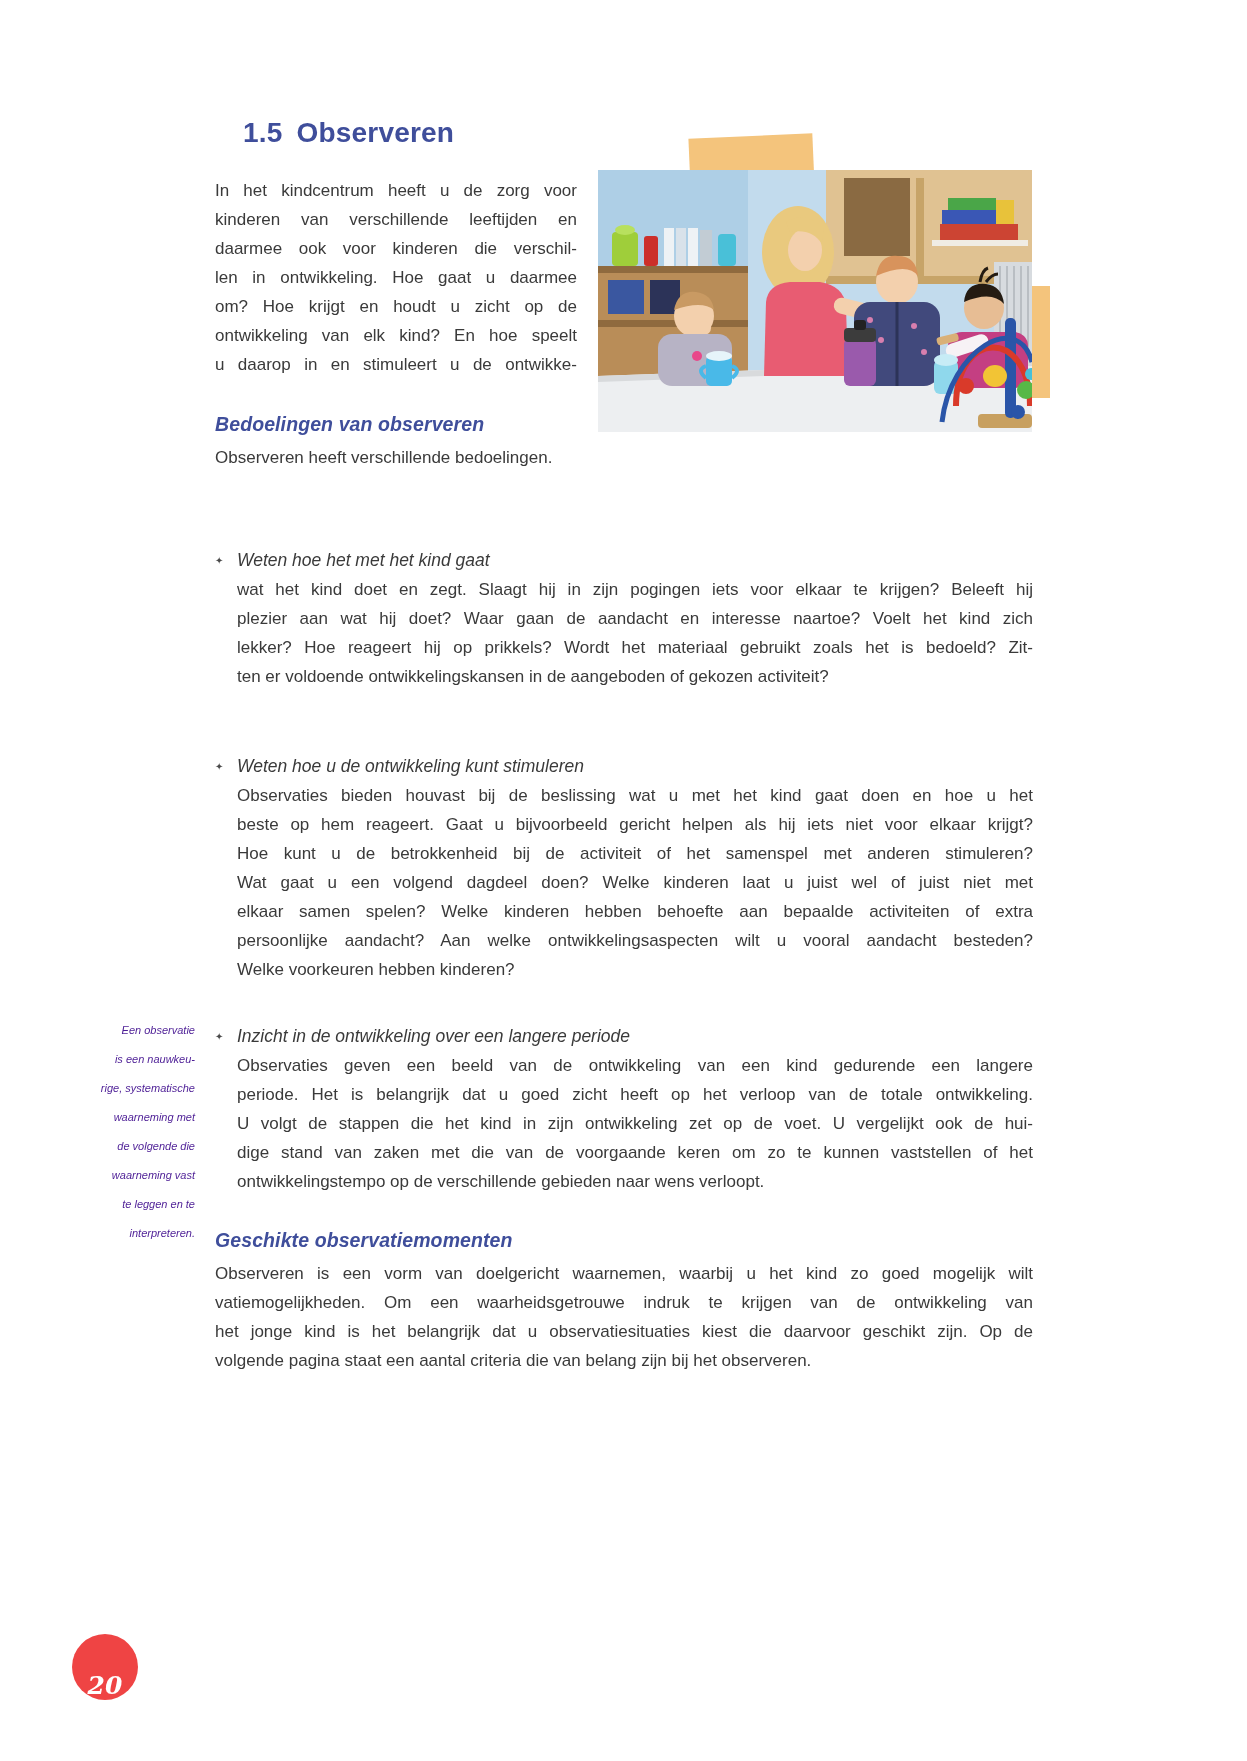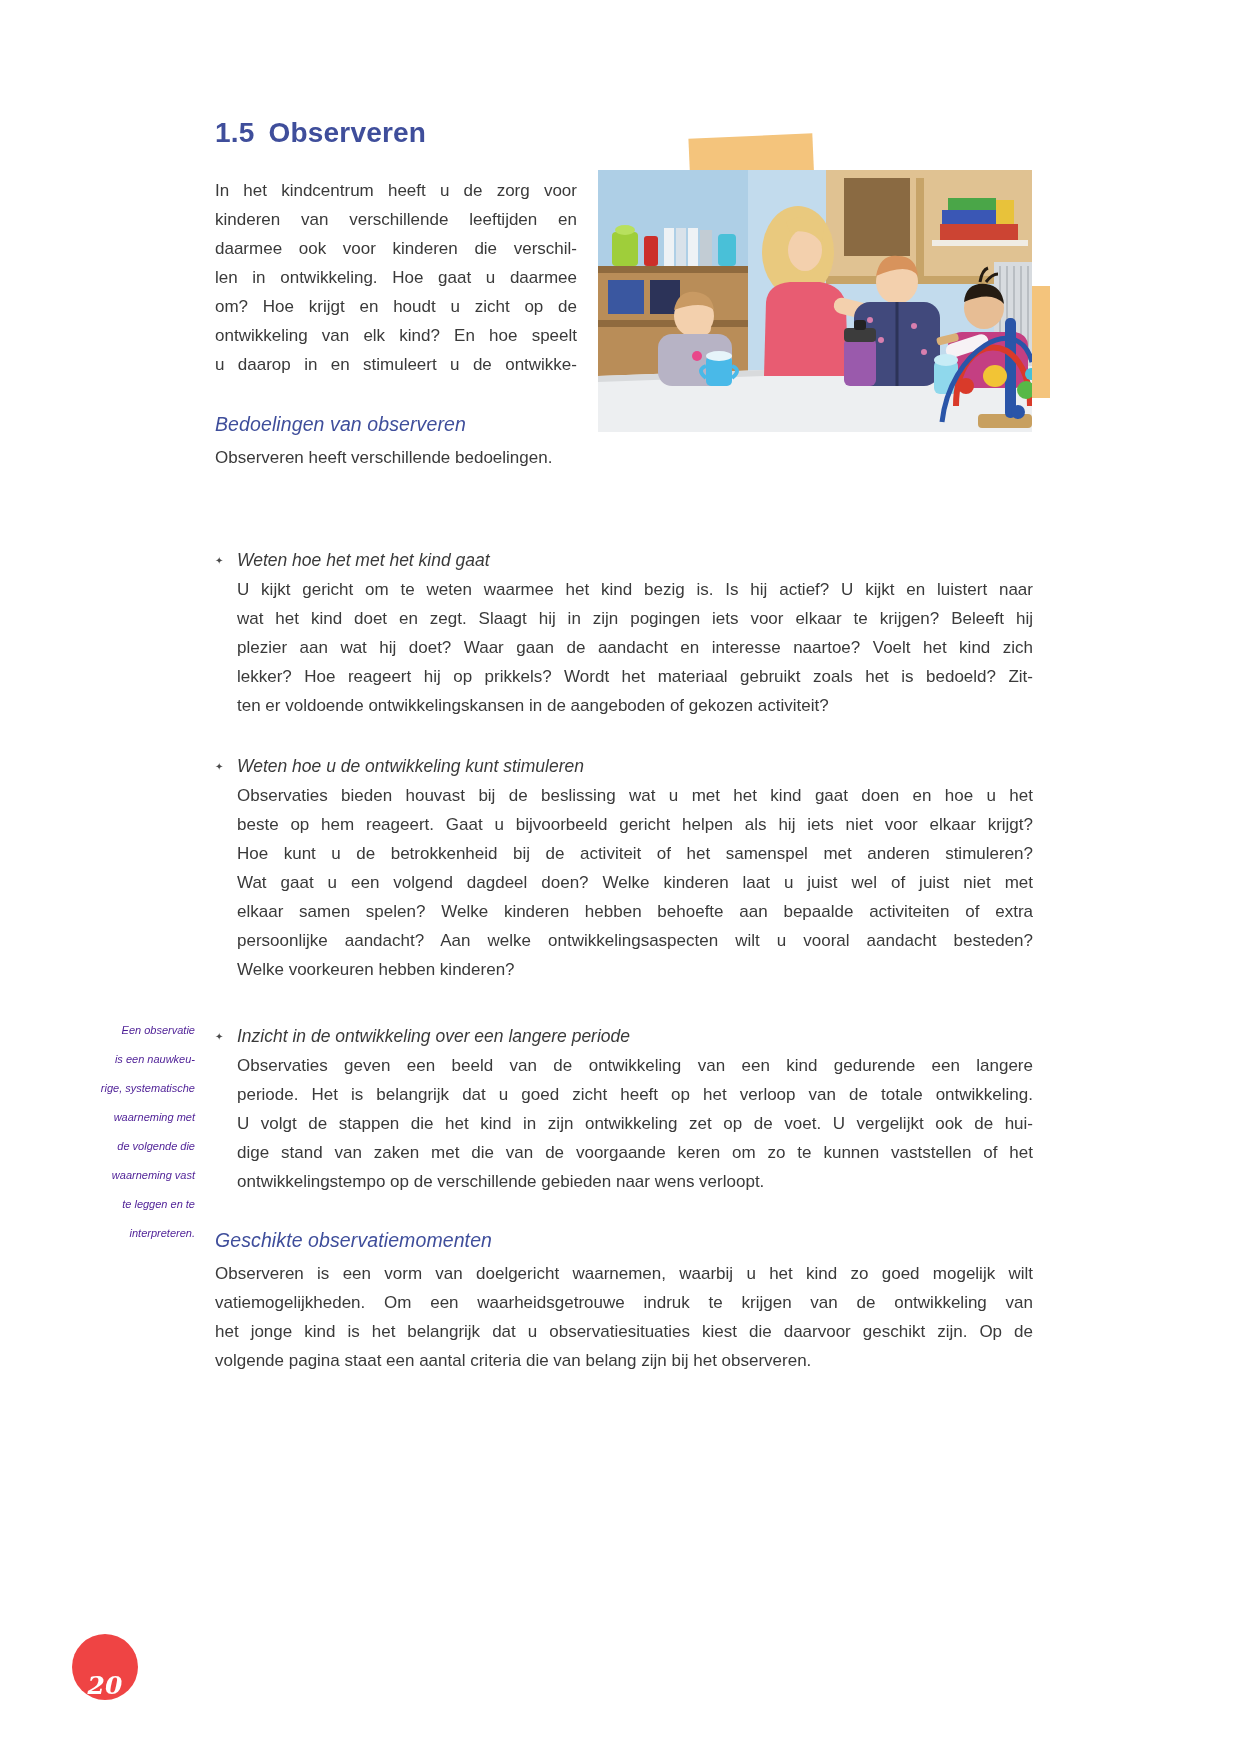--- a/index.html
+++ b/index.html
@@ -9,24 +9,24 @@
     font-family:"Liberation Sans", sans-serif;
     overflow:hidden;
   }
   .page-edge { position:absolute; inset:0; outline:1px solid #dedede; pointer-events:none; }
 
   
   .chapter-title {
     position:absolute; left:215px; top:117px;
     font-size:28px; font-weight:bold; color:#3f4e9b; letter-spacing:.2px;
   }
-  .chapter-title .num { margin-right:14px; }
+  .chapter-title .num { margin-right:14px;margin-left:28px; }
 
   .subhead {
-    position:absolute; font-size:19.5px; font-weight:normal; font-style:italic;
+    position:absolute; font-size:19.5px; font-weight:bold; font-style:italic;
     color:#3f4e9b; letter-spacing:.1px;
   }
   #sub1 { left:215px; top:413px; }
   #sub2 { left:215px; top:1229px; }
 
   
   .tline { font-size:17px; line-height:29px; color:#3a3a3a; white-space:nowrap; }
   .jl    { text-align:justify; text-align-last:justify; }
   .ll    { text-align:left; text-align-last:left; }
 
@@ -207,21 +207,20 @@
 <div class="lead">
   <div class="tline ll">Observeren heeft verschillende bedoelingen.</div>
 </div>
 
 <div id="b1" class="bullet-block">
   <div class="bullet-head">
     <div class="bullet-glyph">✦</div>
     <div class="bullet-title">Weten hoe het met het kind gaat</div>
   </div>
   <div class="bullet-body">
-    <div class="tline jl">U kijkt gericht om te weten waarmee het kind bezig is. Is hij actief? U kijkt en luistert naar</div>
     <div class="tline jl">wat het kind doet en zegt. Slaagt hij in zijn pogingen iets voor elkaar te krijgen? Beleeft hij</div>
     <div class="tline jl">plezier aan wat hij doet? Waar gaan de aandacht en interesse naartoe? Voelt het kind zich</div>
     <div class="tline jl">lekker? Hoe reageert hij op prikkels? Wordt het materiaal gebruikt zoals het is bedoeld? Zit-</div>
     <div class="tline ll">ten er voldoende ontwikkelingskansen in de aangeboden of gekozen activiteit?</div>
   </div>
 </div>
 
 <div id="b2" class="bullet-block">
   <div class="bullet-head">
     <div class="bullet-glyph">✦</div>

